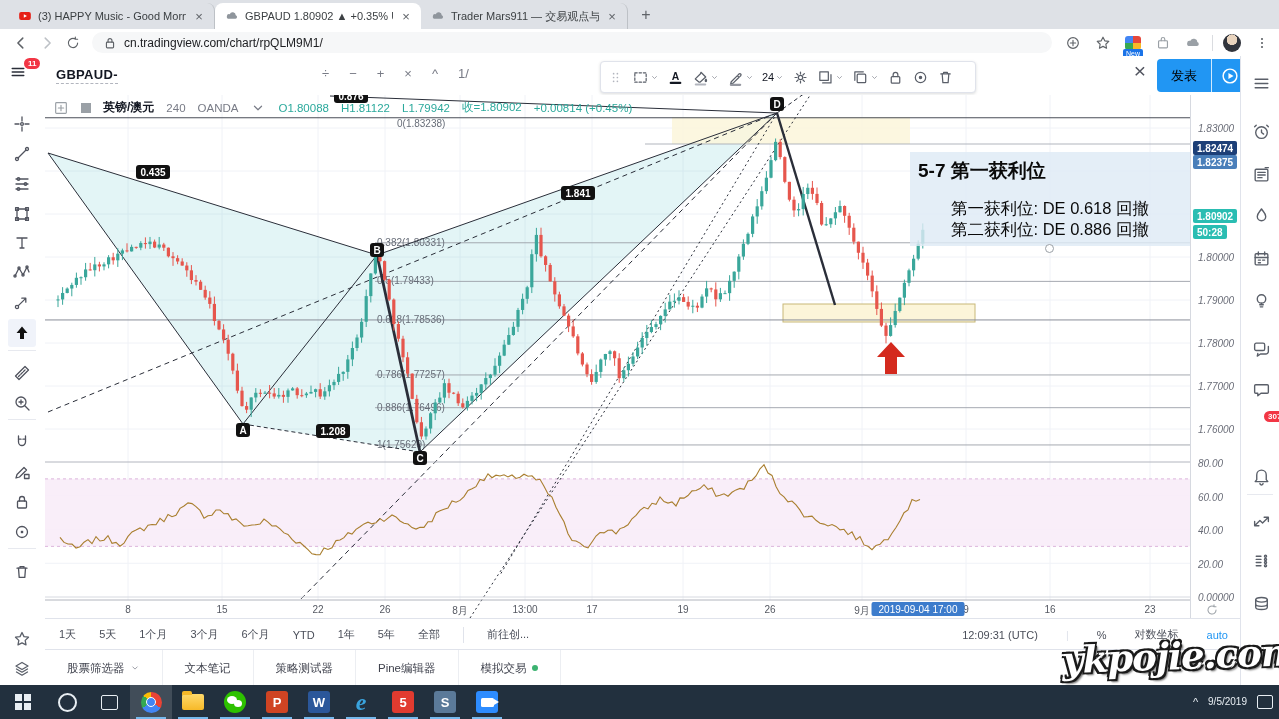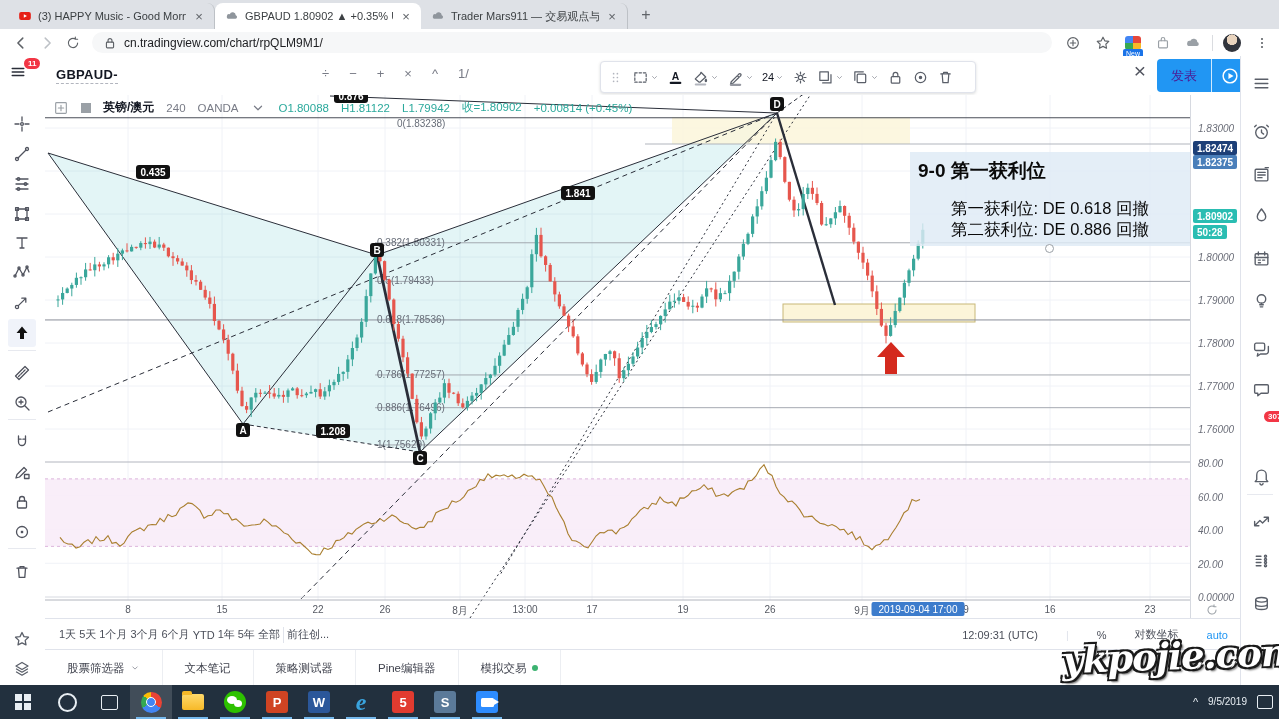--- a/index.html
+++ b/index.html
@@ -29,21 +29,21 @@
     padding:1px 4px;font-weight:bold;}
   #symin{position:absolute;left:56px;top:11px;font-size:13px;font-weight:bold;letter-spacing:.3px;
     border-bottom:1px dashed #b2b5be;padding-bottom:1px;}
   #mathops{position:absolute;left:322px;top:10px;display:flex;gap:20px;color:#787b86;font-size:13px;}
   #floatbar{position:absolute;left:600px;top:5px;width:366px;height:30px;background:#fff;border:1px solid #e0e3eb;
     border-radius:4px;box-shadow:0 1px 3px rgba(60,64,67,.18);display:flex;align-items:center;gap:4px;padding:0 4px;}
   .fbit{display:flex;align-items:center;gap:1px;padding:2px;}
   .fbsize{font-size:11px;color:#131722;}
   #tvclose{position:absolute;left:1126px;top:3px;font-size:21px;color:#50535e;width:28px;text-align:center;}
   #pubwrap{position:absolute;left:1157px;top:3px;height:33px;display:flex;border-radius:4px;overflow:hidden;}
-  #pubbtn{background:#2196f3;color:#4c1d95;font-size:13px;display:flex;align-items:center;padding:0 14px;}
+  #pubbtn{background:#2196f3;color:#000000;font-size:13px;display:flex;align-items:center;padding:0 14px;}
   #pubplay{background:#2196f3;border-left:1px solid rgba(255,255,255,.8);width:36px;display:flex;align-items:center;justify-content:center;}
   
   #leftcol{position:absolute;left:0;top:95px;width:45px;height:590px;background:#fff;border-right:1px solid #e0e3eb;}
   .ltool{position:absolute;left:8px;width:28px;height:28px;display:flex;align-items:center;justify-content:center;border-radius:3px;}
   .ldiv{position:absolute;left:8px;width:28px;border-top:1px solid #e7e9ef;}
   #rightcol{position:absolute;left:1240px;top:56px;width:39px;height:629px;background:#fff;border-left:1px solid #e0e3eb;}
   .rtool{position:absolute;left:7px;width:26px;height:26px;display:flex;align-items:center;justify-content:center;}
   .rbadge{position:absolute;left:16px;top:-6px;background:#f23645;color:#fff;font-size:8px;font-weight:bold;
     border-radius:8px;padding:1px 4px;}
   .rdiv{position:absolute;left:6px;width:26px;border-top:1px solid #e7e9ef;}
@@ -62,21 +62,21 @@
   .tick{position:absolute;top:2px;transform:translateX(-50%);font-size:10px;color:#555962;}
   #stampbadge{position:absolute;top:0px;transform:translateX(-50%);background:#3d7ccc;color:#fff;font-size:10px;
     padding:1.5px 7px;border-radius:2px;white-space:nowrap;z-index:6;}
   
   #pricecol{position:absolute;left:1190px;top:95px;width:50px;height:523px;background:#fff;border-left:1px solid #d6d9e0;}
   .plabel{position:absolute;left:7px;transform:translateY(-50%);font-size:10px;color:#6a6d78;font-style:italic;}
   .pbadge{position:absolute;left:2px;transform:translateY(-50%);color:#fff;font-size:10px;font-weight:bold;
     padding:1.5px 4px;border-radius:2px;}
   
   #bottom1{position:absolute;left:45px;top:618px;width:1195px;height:31px;background:#fff;border-top:1px solid #e0e3eb;}
-  #ranges{position:absolute;left:14px;top:0;height:31px;display:flex;align-items:center;gap:3px;font-size:11px;color:#4a4e59;}
+  #ranges{position:absolute;left:14px;top:0;height:31px;display:flex;align-items:center;gap:23px;font-size:11px;color:#4a4e59;}
   #rngdiv{width:1px;height:16px;background:#e0e3eb;}
   #b1right{position:absolute;right:12px;top:0;height:31px;display:flex;align-items:center;gap:28px;font-size:11px;color:#4a4e59;}
   #b1right .auto{color:#2196f3;}
   #bottom2{position:absolute;left:45px;top:649px;width:1195px;height:36px;background:#fff;border-top:1px solid #e0e3eb;}
   #panels{position:absolute;left:0;top:0;height:36px;display:flex;align-items:center;font-size:11.5px;color:#40434e;}
   .panelitem{padding:0 22px;height:100%;display:flex;align-items:center;gap:5px;border-right:1px solid #eceef2;}
   .gdot{width:6px;height:6px;border-radius:50%;background:#3cb371;}
   
   #taskbar{position:absolute;left:0;top:685px;width:1279px;height:34px;background:#22303e;display:flex;align-items:center;z-index:20;}
   #startbtn{width:46px;height:34px;display:flex;align-items:center;justify-content:center;}
@@ -927,21 +927,21 @@
             <path d="M5 7l4 4 4-4" stroke="#787b86"></path>
           </svg>
         </span>
       <span class="g">O1.80088</span>
       <span class="g">H1.81122</span>
       <span class="g">L1.79942</span>
       <span class="g">收=1.80902</span>
       <span class="g">+0.00814 (+0.45%)</span>
     </div>
     <div id="notebox">
-      <div class="t1">9-0 第一获利位</div>
+      <div class="t1">5-7 第一获利位</div>
       <div class="t2">第一获利位: DE 0.618 回撤</div>
       <div class="t2">第二获利位: DE 0.886 回撤</div>
     </div>
     <div id="notehandle"></div>
     <div id="timeaxis"><span class="tick" style="left: 83px;">8</span><span class="tick" style="left: 177px;">15</span><span class="tick" style="left: 273px;">22</span><span class="tick" style="left: 340px;">26</span><span class="tick" style="left: 415px;">8月</span><span class="tick" style="left: 480px;">13:00</span><span class="tick" style="left: 547px;">17</span><span class="tick" style="left: 638px;">19</span><span class="tick" style="left: 725px;">26</span><span class="tick" style="left: 817px;">9月</span><span class="tick" style="left: 921px;">9</span><span class="tick" style="left: 1005px;">16</span><span class="tick" style="left: 1105px;">23</span><span></span><span id="stampbadge" class="" style="position:absolute;top:0;transform:translateX(-50%);background:#3d7ccc;color:#fff;font-size:10px;padding:1.5px 7px;border-radius:2px;white-space:nowrap;left:873px;">2019-09-04  17:00</span></div>
   </div>
 
   <div id="pricecol">
       <div class="plabel" style="top: 33px;">1.83000</div>
       <div class="plabel" style="top: 162px;">1.80000</div>

